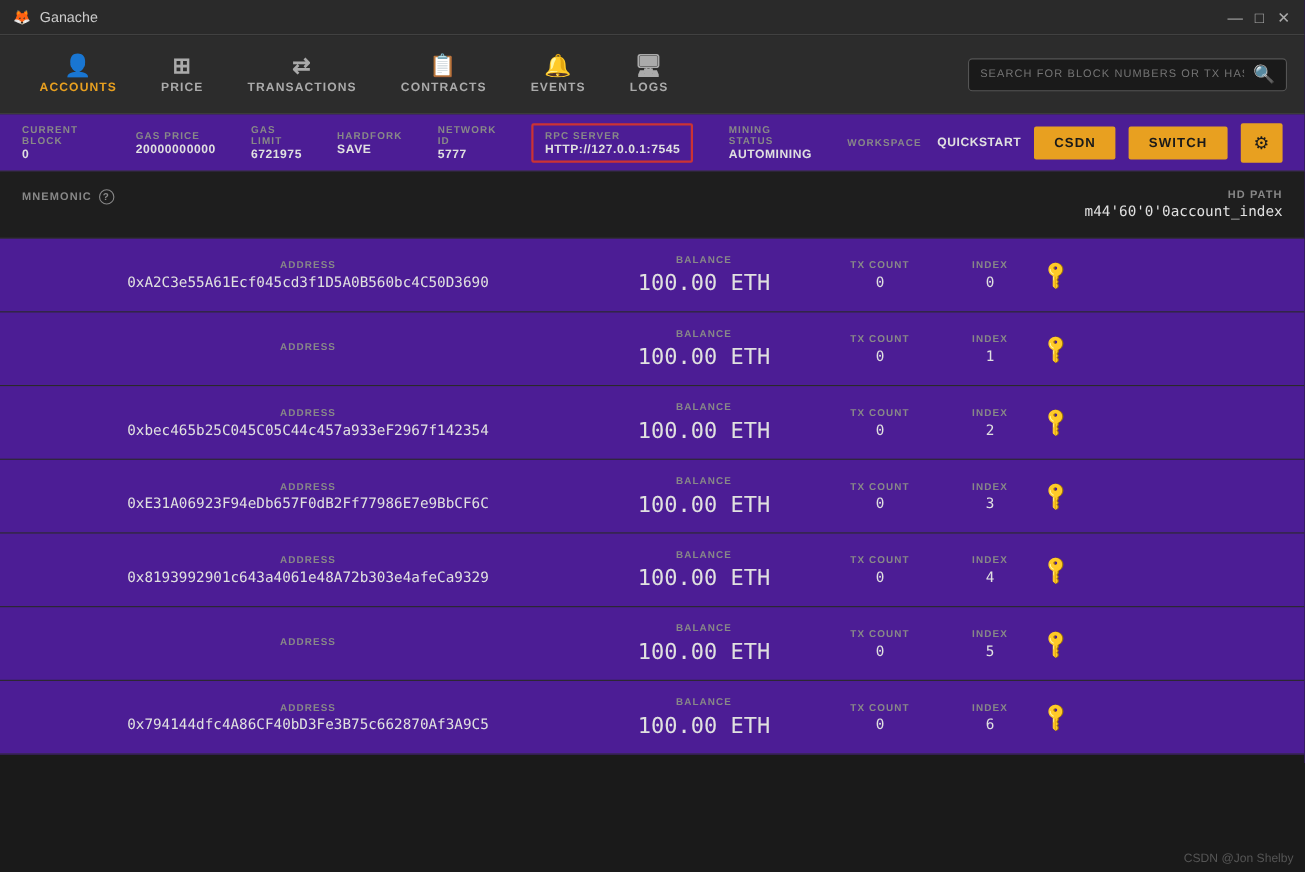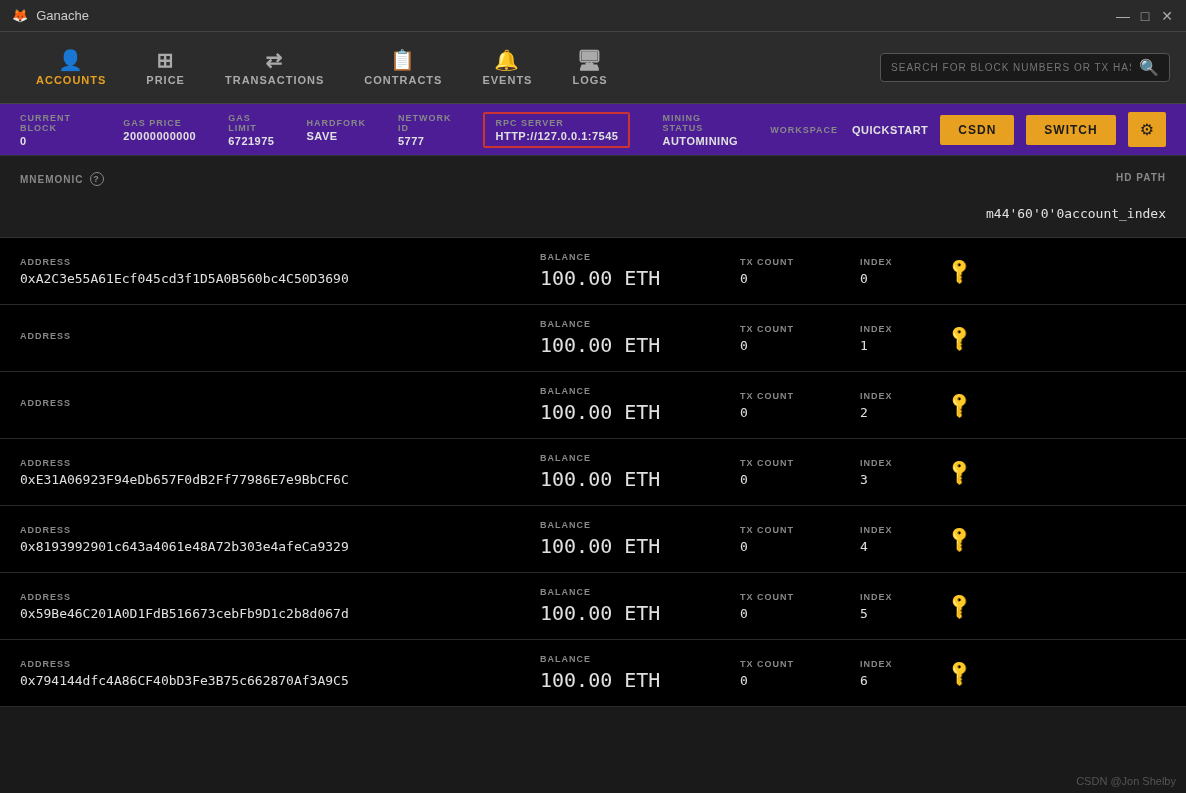--- a/index.html
+++ b/index.html
@@ -200,33 +200,34 @@
       letter-spacing: 0.5px;
     }
     .mnemonic-right {
       text-align: right;
     }
     .hdpath-label {
       font-size: 10px;
       font-weight: 700;
       color: #888;
       letter-spacing: 1px;
-      margin-bottom: 23px;
+      margin-bottom: 2px;
     }
     .hdpath-value {
       font-size: 13px;
       font-family: monospace;
       color: #e0e0e0;
     }
 
     
     .accounts-list {
-      background: #000000;
+      background: #4c1d95;
       flex: 1;
       overflow-y: auto;
+      text-align: center;
     }
     .account-row {
       display: flex;
       align-items: center;
       padding: 14px 20px;
       border-bottom: 1px solid #2a2a2a;
       gap: 0;
     }
     .account-address-section {
       flex: 0 0 520px;
@@ -433,20 +434,21 @@
       <div class="field-label">INDEX</div>
       <div class="field-value">1</div>
     </div>
     <div class="account-key-section">
       <span class="key-icon">🔑</span>
     </div>
   </div>
     <div class="account-row">
     <div class="account-address-section">
       <div class="field-label">ADDRESS</div>
+      <div class="field-value">0xbec465b25C045C05C44c457a933eF2967f142354</div>
     </div>
     <div class="account-balance-section">
       <div class="field-label">BALANCE</div>
       <div class="balance-value">100.00 ETH</div>
     </div>
     <div class="account-txcount-section">
       <div class="field-label">TX COUNT</div>
       <div class="field-value">0</div>
     </div>
     <div class="account-index-section">
@@ -495,21 +497,20 @@
       <div class="field-label">INDEX</div>
       <div class="field-value">4</div>
     </div>
     <div class="account-key-section">
       <span class="key-icon">🔑</span>
     </div>
   </div>
     <div class="account-row">
     <div class="account-address-section">
       <div class="field-label">ADDRESS</div>
-      <div class="field-value">0x59Be46C201A0D1FdB516673cebFb9D1c2b8d067d</div>
     </div>
     <div class="account-balance-section">
       <div class="field-label">BALANCE</div>
       <div class="balance-value">100.00 ETH</div>
     </div>
     <div class="account-txcount-section">
       <div class="field-label">TX COUNT</div>
       <div class="field-value">0</div>
     </div>
     <div class="account-index-section">

